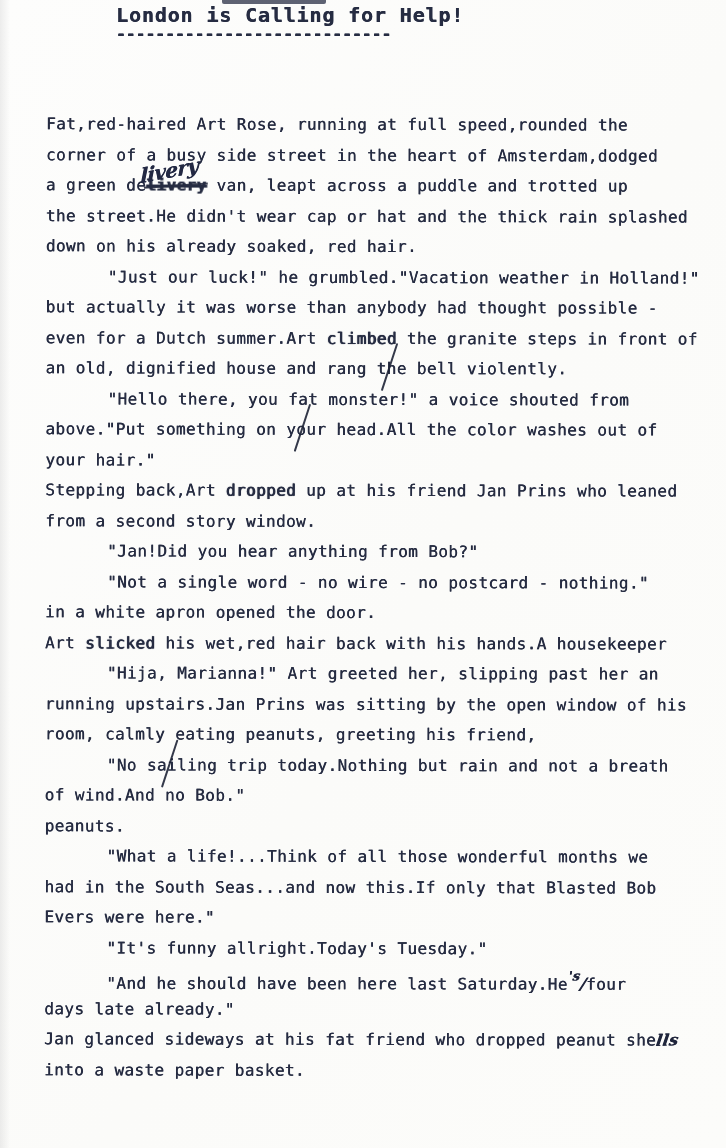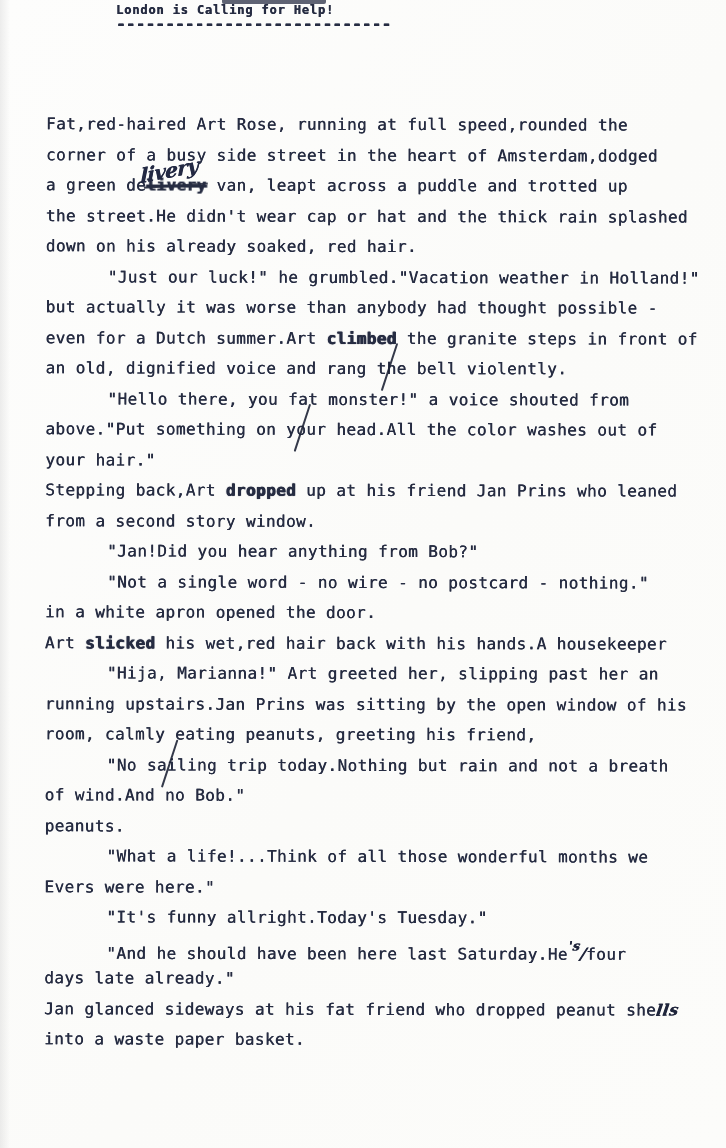--- a/index.html
+++ b/index.html
@@ -20,21 +20,21 @@
     background:linear-gradient(90deg,rgba(90,90,95,0.10),rgba(0,0,0,0));
   }
   .artifact-top{
     position:absolute;left:222px;top:0;width:104px;height:4px;
     background:#2a2f45;opacity:.75;border-radius:0 0 2px 2px;
   }
   .title-block{
     position:absolute;left:116px;top:3px;
   }
   .title{
-    font-size:12px;font-weight:bold;letter-spacing:0.85px;
+    font-size:20px;font-weight:bold;letter-spacing:0.85px;
     text-shadow:0.4px 0 0 currentColor;
     white-space:pre;
   }
   .title-underline{
     margin-top:-3px;
     font-size:16px;font-weight:bold;letter-spacing:0.2px;
     text-shadow:0.4px 0 0 currentColor, 0 0.4px 0 currentColor;
     white-space:pre;
   }
   .body-text{
@@ -42,21 +42,21 @@
     transform:rotate(0.12deg);
   }
   .line{
     height:30.5px;line-height:30.5px;
     font-size:16px;letter-spacing:0.4px;
     white-space:pre;
     text-shadow:0.4px 0 0 currentColor;
   }
   .line.indent{padding-left:62px;}
   .ot{ 
-    font-weight:bold;
+    font-weight:normal;
     text-shadow:0.8px 0 0 currentColor, 0 0 1px rgba(38,44,66,0.85);
     text-align:right;
   }
   .mk{ 
     position:relative;display:inline-block;
   }
   .mk::after{
     content:"";position:absolute;left:38%;top:-38%;
     width:2px;height:165%;
     background:#1e2336;border-radius:2px;
@@ -110,37 +110,38 @@
 
   <div class="body-text">
       <div class="line"><span>Fat,red-haired Art Rose, running at full speed,rounded the</span></div>
       <div class="line"><span>corner of a busy side street in the heart of Amsterdam,dodged</span></div>
       <div class="line"><span>a green de</span><span class="corr"><span class="struck">livery</span><span class="hand-ov">livery</span></span><span> van, leapt across a puddle and trotted up</span></div>
       <div class="line"><span>the street.He didn't wear cap or hat and the thick rain splashed</span></div>
       <div class="line"><span>down on his already soaked, red hair.</span></div>
       <div class="line indent"><span>"Just our luck!" he grumbled."Vacation weather in Holland!"</span></div>
       <div class="line"><span>but actually it was worse than anybody had thought possible -</span></div>
       <div class="line"><span>even for a Dutch summer.Art </span><span class="ot">climbed</span><span> the granite steps in front of</span></div>
-      <div class="line"><span>an old, dignified voice and rang </span><span class="mk">the</span><span> bell violently.</span></div>
+      <div class="line"><span>an old, dignified house and rang </span><span class="mk">the</span><span> bell violently.</span></div>
       <div class="line indent"><span>"Hello there, you fat monster!" a voice shouted from</span></div>
       <div class="line"><span>above."Put something on </span><span class="mk">your</span><span> head.All the color washes out of</span></div>
       <div class="line"><span>your hair."</span></div>
       <div class="line"><span>Stepping back,Art </span><span class="ot">dropped</span><span> up at his friend Jan Prins who leaned</span></div>
       <div class="line"><span>from a second story window.</span></div>
       <div class="line indent"><span>"Jan!Did you hear anything from Bob?"</span></div>
       <div class="line indent"><span>"Not a single word - no wire - no postcard - nothing."</span></div>
       <div class="line"><span>in a white apron opened the door.</span></div>
       <div class="line"><span>Art </span><span class="ot">slicked</span><span> his wet,red hair back with his hands.A housekeeper</span></div>
       <div class="line indent"><span>"Hija, Marianna!" Art greeted her, slipping past her an</span></div>
       <div class="line"><span>running upstairs.Jan Prins was sitting by the open window of his</span></div>
       <div class="line"><span>room, calmly eating peanuts, greeting his friend,</span></div>
       <div class="line indent"><span>"No s</span><span class="mk">ail</span><span>ing trip today.Nothing but rain and not a breath</span></div>
       <div class="line"><span>of wind.And no Bob."</span></div>
       <div class="line"><span>peanuts.</span></div>
       <div class="line indent"><span>"What a life!...Think of all those wonderful months we</span></div>
+      <div class="line"><span>had in the South Seas...and now this.If only that Blasted Bob</span></div>
       <div class="line"><span>Evers were here."</span></div>
       <div class="line indent"><span>"It's funny allright.Today's Tuesday."</span></div>
       <div class="line indent"><span>"And he should have been here last Saturday.He</span><span class="hand sup">'s</span><span class="hand">/</span><span>four</span></div>
       <div class="line"><span>days late already."</span></div>
       <div class="line"><span>Jan glanced sideways at his fat friend who dropped peanut she</span><span class="hand">lls</span></div>
       <div class="line"><span>into a waste paper basket.</span></div>
     </div>
 </div>
 
 </body></html>

